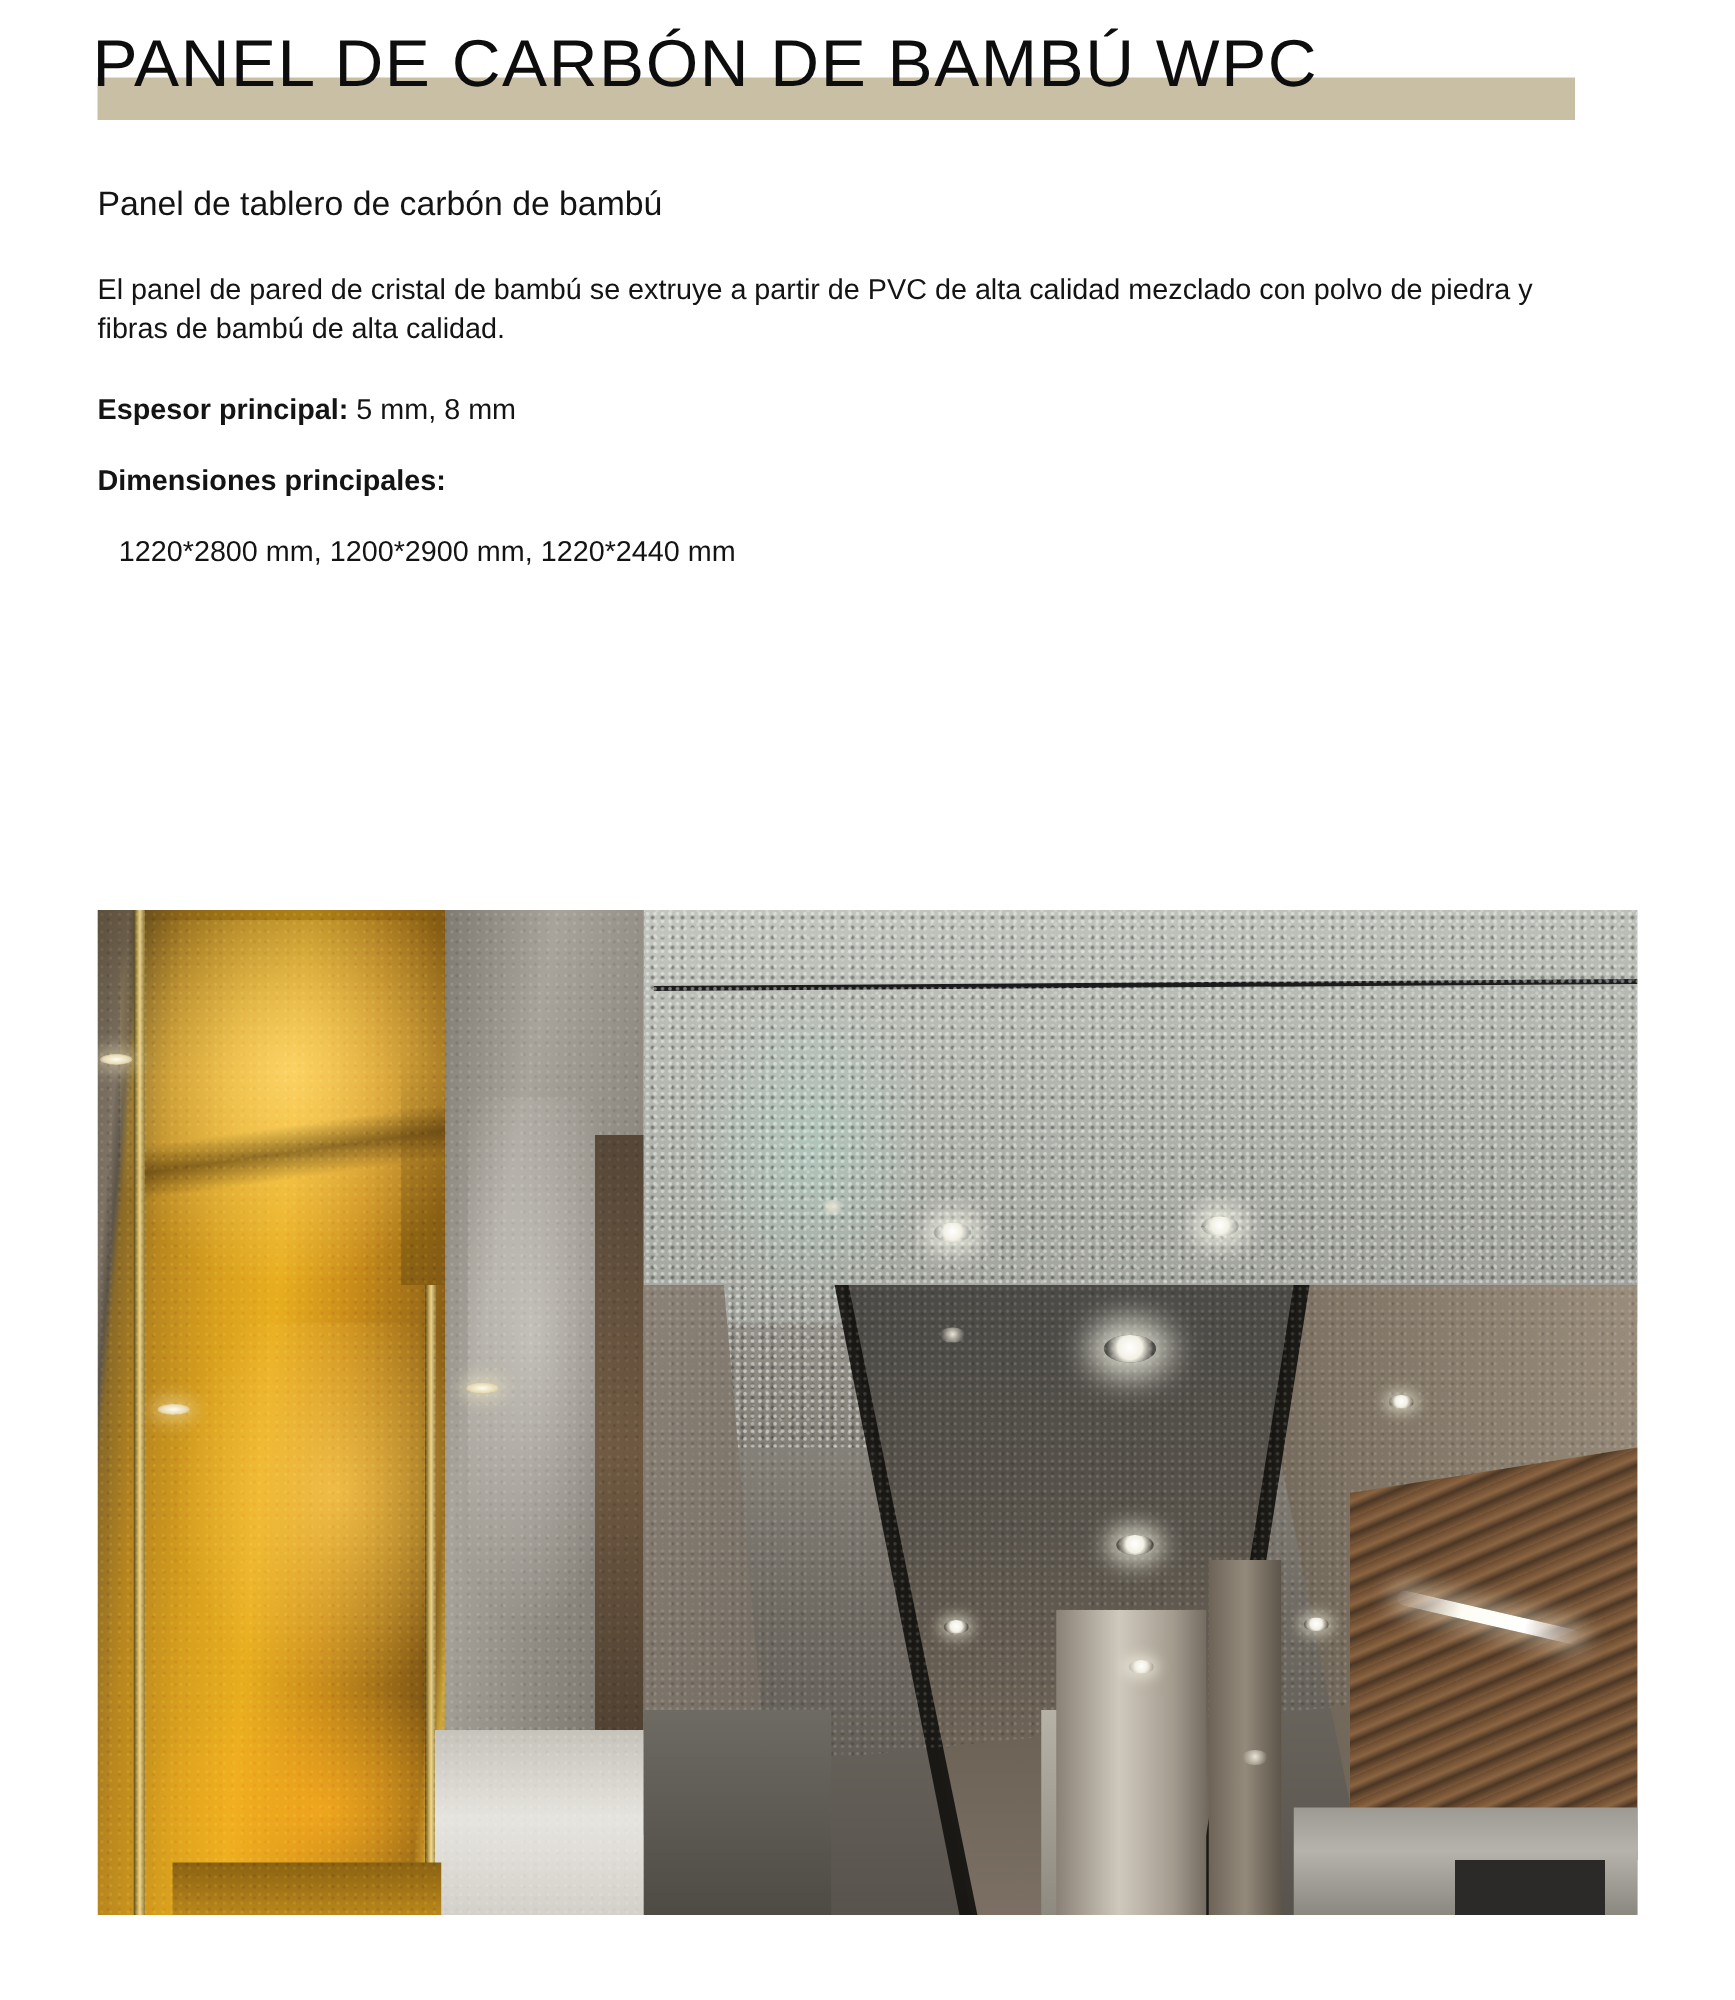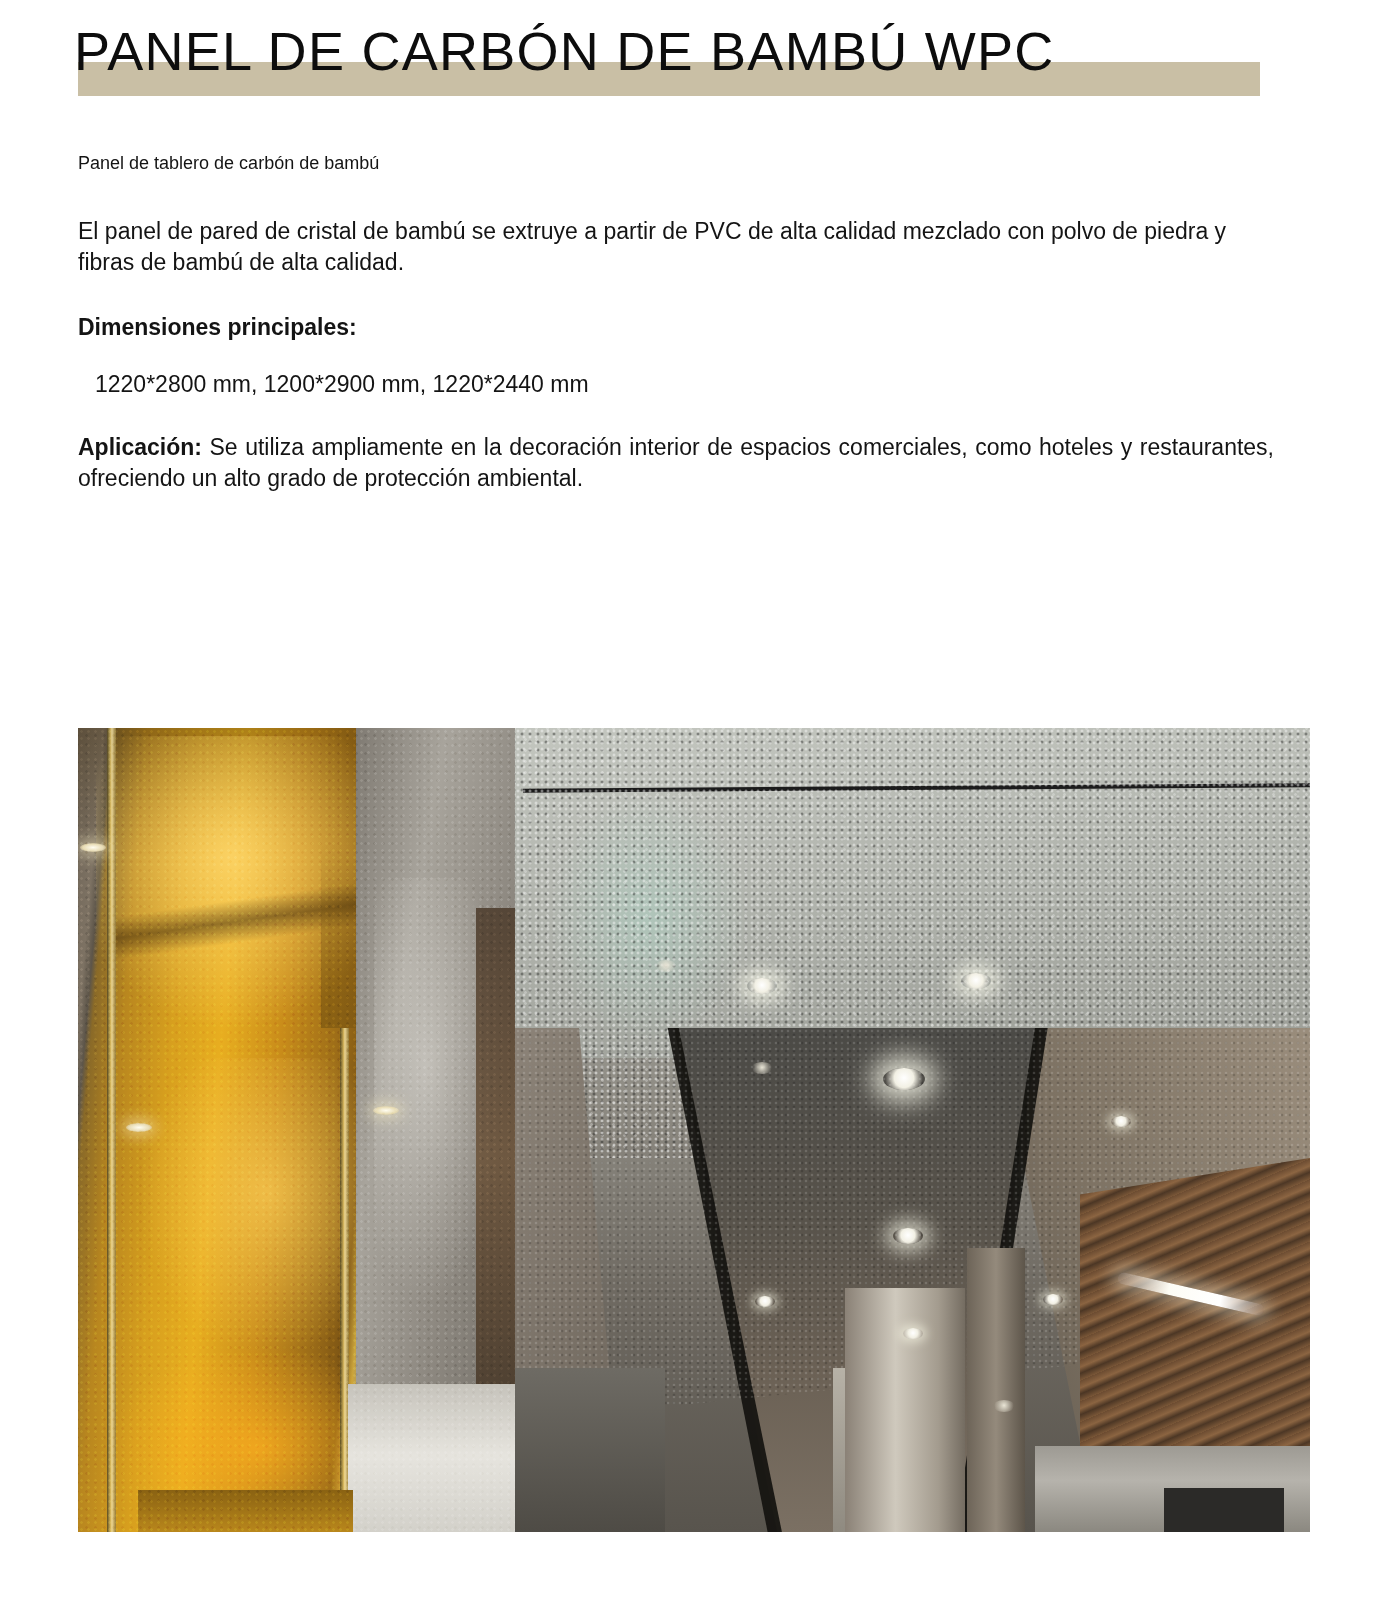--- a/index.html
+++ b/index.html
@@ -48,21 +48,21 @@
   }
 
   
   .body-block {
     position: absolute;
     left: 78px;
     top: 148px;
     width: 1196px;
   }
   .lede {
-    font-size: 18px;
+    font-size: 27px;
     line-height: 30px;
     margin: 0 0 38px 0;
     font-weight: 400;
     color: #141414;
   }
   .para {
     font-size: 23px;
     line-height: 31px;
     margin: 0 0 34px 0;
     text-align: left;
@@ -353,31 +353,31 @@
   <div class="title-text">PANEL DE CARBÓN DE BAMBÚ WPC</div>
 </div>
 
 <div class="body-block">
 
   <p class="lede">Panel de tablero de carbón de bambú</p>
 
   <p class="para">El panel de pared de cristal de bambú se extruye a partir de PVC de alta calidad mezclado con polvo de piedra y fibras de bambú de alta calidad.</p>
 
 
+  <p class="spec">
+    <b>Espesor principal:</b>
+    <span>5 mm, 8 mm</span>
+  </p>
 
   <p class="spec">
     <b>Dimensiones principales:</b>
   </p>
 
   <p class="dims-values">1220*2800 mm, 1200*2900 mm, 1220*2440 mm</p>
 
-  <p class="para justify">
-    <b>Aplicación:</b>
-    <span>Se utiliza ampliamente en la decoración interior de espacios comerciales, como hoteles y restaurantes, ofreciendo un alto grado de protección ambiental.</span>
-  </p>
 
 </div>
 
 <div class="gallery">
 
   <div class="photo photo-left">
     <div class="pl-base"></div>
     <div class="pl-shadow-top"></div>
     <div class="pl-glow-a"></div>
     <div class="pl-glow-b"></div>

